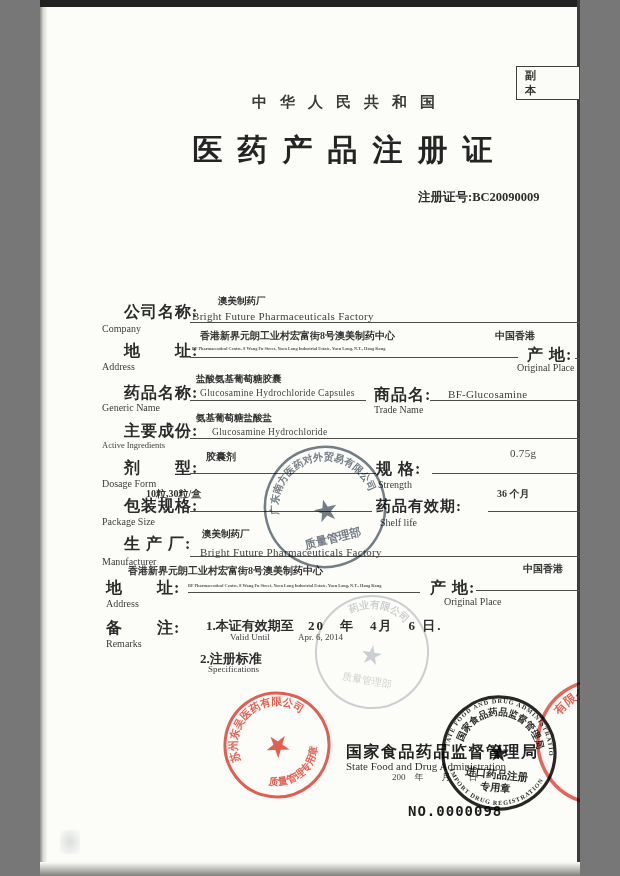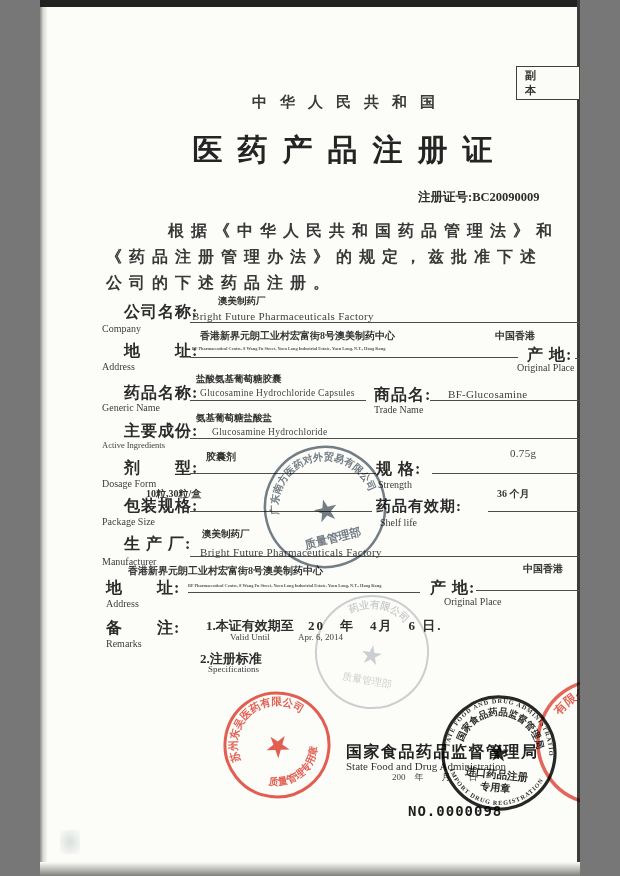--- a/index.html
+++ b/index.html
@@ -35,25 +35,20 @@
   <div class="abs deco" style="left:0;top:7px;width:7px;height:857px;background:linear-gradient(to right,#8a8a86,#d9d9d5 45%,#f4f4f1);"></div>
   <div class="abs deco" style="right:0;top:0;width:3px;height:876px;background:#3c3c3a;"></div>
   <div class="abs deco" style="left:0;bottom:0;width:620px;height:14px;background:linear-gradient(#fcfcf9,#b9b9b5 55%,#7e7e7a);"></div>
   <div class="abs deco" style="left:20px;top:830px;width:20px;height:24px;background:radial-gradient(#9aa,#fff0);opacity:.35;"></div>
 
   <div class="abs badge" style="left:476px;top:66px;">副　本</div>
   <div class="abs" style="left:0;top:93px;width:620px;text-align:center;font-size:15px;font-weight:700;letter-spacing:13px;color:#3a3a3a;">中华人民共和国</div>
   <div class="abs" style="left:0;top:130px;width:620px;text-align:center;font-size:30px;font-weight:700;letter-spacing:15px;color:#242424;">医药产品注册证</div>
   <div class="abs" style="left:378px;top:189px;font-size:12.5px;font-weight:700;color:#2d2d2d;">注册证号:BC20090009</div>
 
-  <div class="abs intro" style="left:66px;top:218px;width:496px;">
-    <div style="text-indent:62px;">根据《中华人民共和国药品管理法》和</div>
-    <div>《药品注册管理办法》的规定，兹批准下述</div>
-    <div>公司的下述药品注册。</div>
-  </div>
 
   <div class="abs lc" style="left:84px;top:302px;text-align:right;">公司名称:</div>
   <div class="abs le" style="left:62px;top:323px;">Company</div>
   <div class="abs vc" style="left:178px;top:295px;">澳美制药厂</div>
   <div class="abs ve" style="left:152px;top:310px;">Bright Future Pharmaceuticals Factory</div>
   <div class="abs ul" style="left:150px;top:322px;width:408px;"></div>
 
   <div class="abs vc" style="left:160px;top:329px;font-size:10px;">香港新界元朗工业村宏富街8号澳美制药中心</div>
   <div class="abs vc" style="left:455px;top:329px;font-size:10px;">中国香港</div>
   <div class="abs lc" style="left:84px;top:341px;">地　　址:</div>

